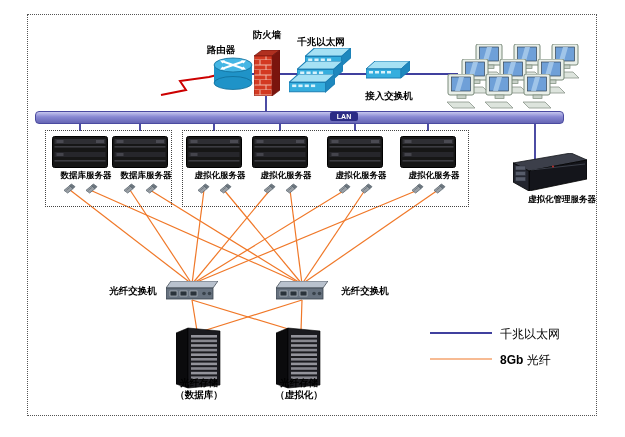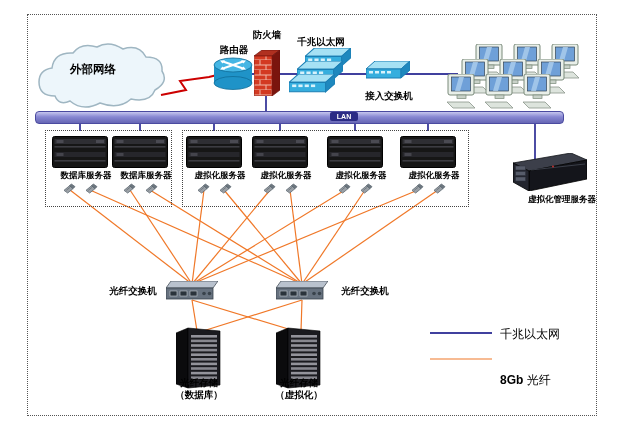--- a/index.html
+++ b/index.html
@@ -155,28 +155,22 @@
       <line x1="418" y1="190" x2="192" y2="284"></line>
       <line x1="438" y1="190" x2="302" y2="284"></line>
       <line x1="192" y1="300" x2="197" y2="331"></line>
       <line x1="192" y1="300" x2="295" y2="331"></line>
       <line x1="302" y1="300" x2="203" y2="331"></line>
       <line x1="302" y1="300" x2="301" y2="331"></line>
       <line x1="430" y1="359" x2="492" y2="359"></line>
     </g>
   </svg>
 
-  <div class="abs dev" style="left:33px;top:40px;width:136px;height:78px;">
-    <svg width="136" height="78">
-        <use href="#sym-cloud"></use>
-      </svg>
-    <span class="cloud-label">外部网络</span>
-  </div>
-
-  <div class="abs lbl" style="left:206px;top:44px;width:56px;">路由器</div>
+
+  <div class="abs lbl" style="left:193px;top:44px;width:56px;">路由器</div>
   <svg class="abs dev" style="left:213px;top:57px;" width="40" height="34">
       <use href="#sym-router"></use>
     </svg>
 
   <div class="abs lbl" style="left:240px;top:29px;width:54px;">防火墙</div>
   <svg class="abs dev" style="left:254px;top:50px;" width="26" height="46">
       <use href="#sym-firewall"></use>
     </svg>
 
   <div class="abs lbl" style="left:287px;top:36px;width:68px;">千兆以太网</div>
@@ -319,18 +313,18 @@
   </div>
   <svg class="abs dev" style="left:276px;top:327px;" width="46" height="62">
       <use href="#sym-tower"></use>
     </svg>
   <div class="abs lbl" style="left:266px;top:377px;width:66px;line-height:12px;">
     <div>光纤存储</div>
     <div>（虚拟化）</div>
   </div>
 
   <div class="abs legend-text" style="left:500px;top:326px;">千兆以太网</div>
-  <div class="abs legend-text" style="left:500px;top:372px;">
+  <div class="abs legend-text" style="left:500px;top:352px;">
     <b>8Gb</b>
     <span>光纤</span>
   </div>
 
 </div>
 
 </body></html>

